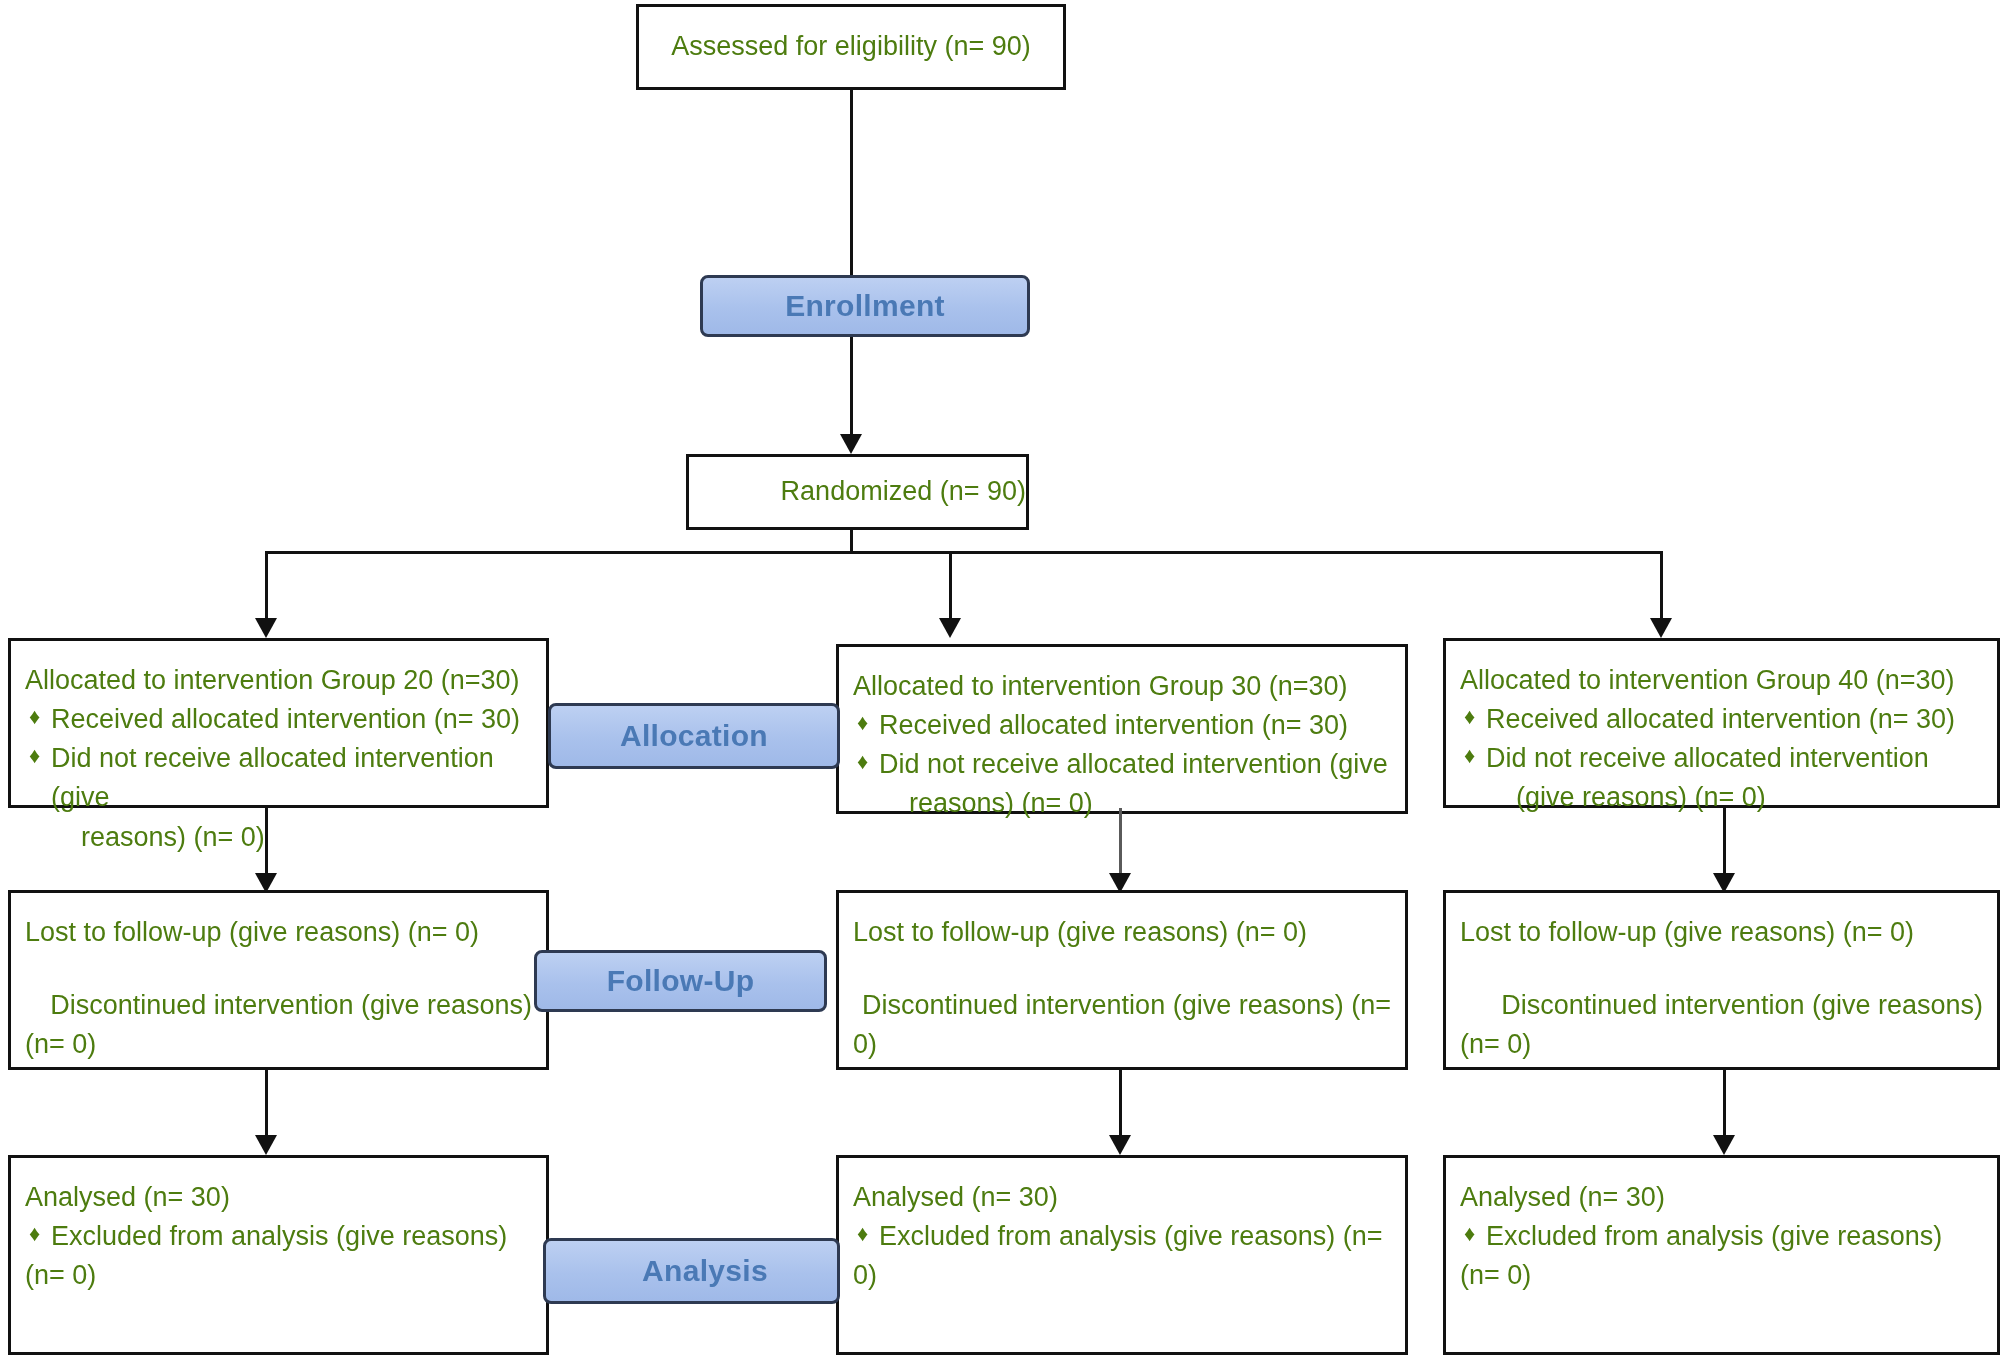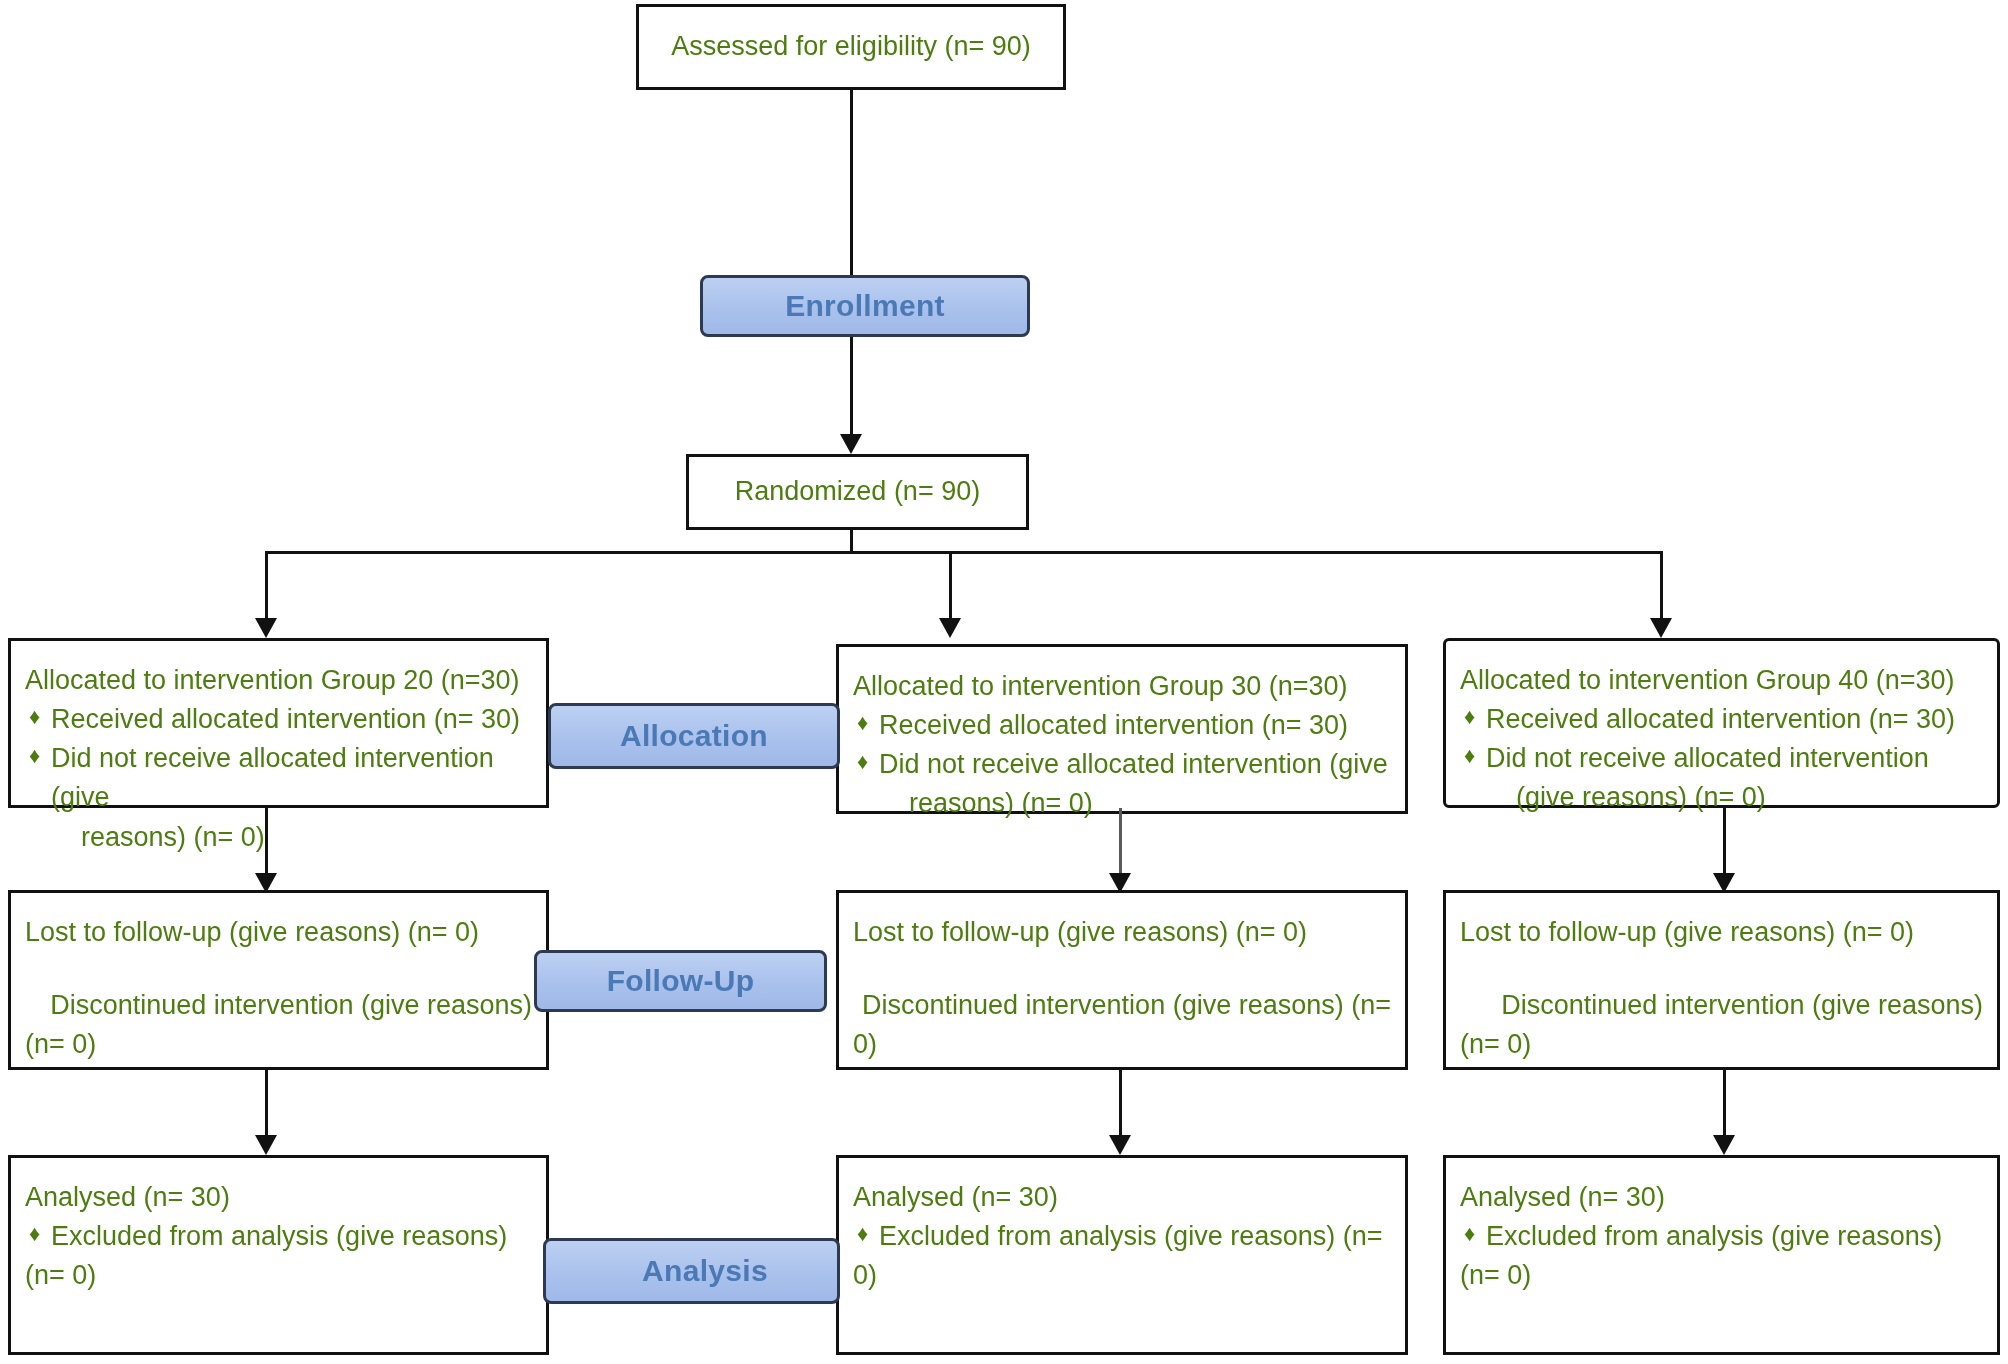--- a/index.html
+++ b/index.html
@@ -104,21 +104,21 @@
 
   <div class="vline" style="left:850px; top:90px; height:185px;"></div>
 
   <div class="badge" style="left:700px; top:275px; width:330px; height:62px;">
     <span>Enrollment</span>
   </div>
 
   <div class="vline" style="left:850px; top:337px; height:100px;"></div>
   <div class="arrowhead" style="left:840px; top:434px;"></div>
 
-  <div class="fbox center" style="left:686px; top:454px; width:343px; height:76px;">
+  <div class="fbox center" style="left:686px; top:454px; width:343px; height:76px;justify-content:flex-end;">
     <span>Randomized (n= 90)</span>
   </div>
 
   <div class="vline" style="left:850px; top:530px; height:22px;"></div>
   <div class="hline" style="left:265px; top:551px; width:1398px;"></div>
 
   <div class="vline" style="left:265px; top:551px; height:70px;"></div>
   <div class="arrowhead" style="left:255px; top:618px;"></div>
 
   <div class="vline" style="left:949px; top:551px; height:70px;"></div>
@@ -142,21 +142,21 @@
 
   <div class="fbox left" style="left:836px; top:644px; width:572px; height:170px;">
     <div class="blines">
       <span class="bline">Allocated to intervention Group 30 (n=30)</span>
       <span class="bline bullet">Received allocated intervention (n= 30)</span>
       <span class="bline bullet">Did not receive allocated intervention (give</span>
       <span class="bline indent">reasons) (n= 0)</span>
     </div>
   </div>
 
-  <div class="fbox left" style="left:1443px; top:638px; width:557px; height:170px;border-radius:6px;">
+  <div class="fbox left" style="left:1443px; top:638px; width:557px; height:170px;">
     <div class="blines">
       <span class="bline">Allocated to intervention Group 40 (n=30)</span>
       <span class="bline bullet">Received allocated intervention (n= 30)</span>
       <span class="bline bullet">Did not receive allocated intervention</span>
       <span class="bline indent">(give reasons) (n= 0)</span>
     </div>
   </div>
 
   <div class="vline" style="left:265px; top:808px; height:68px;"></div>
   <div class="arrowhead" style="left:255px; top:873px;"></div>

